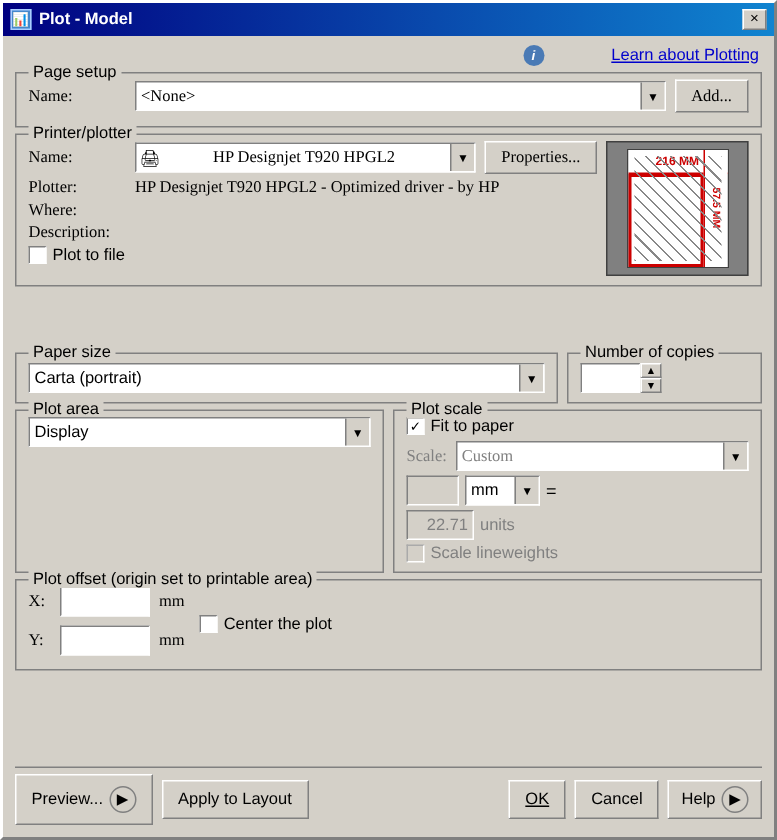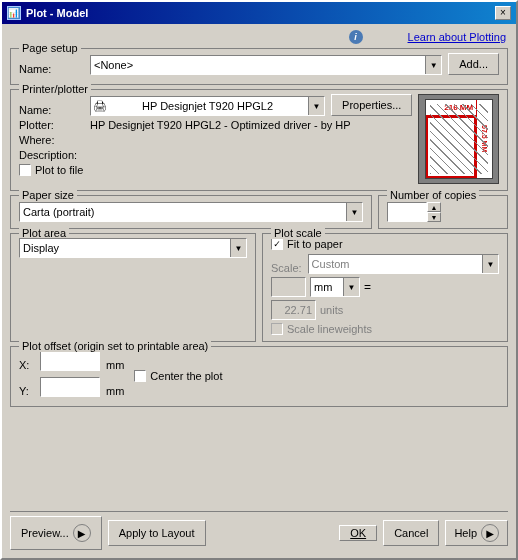--- a/index.html
+++ b/index.html
@@ -114,23 +114,24 @@
     .group-label {
       position: absolute;
       top: -7px;
       left: 8px;
       background: #d4d0c8;
       padding: 0 3px;
       font-size: 11px;
     }
     .field-row {
       display: flex;
-      align-items: flex-end;
+      align-items: center;
       margin-bottom: 3px;
       gap: 6px;
+      font-family: Liberation Serif, serif;
     }
     .field-label {
       min-width: 65px;
       font-size: 11px;
     }
     .text-input {
       height: 20px;
       border: 1px solid;
       border-color: #808080 #ffffff #ffffff #808080;
       background: white;
@@ -351,20 +352,21 @@
       border: 1px solid #808080;
       display: flex;
       align-items: center;
       justify-content: center;
       font-size: 10px;
     }
     .paper-size-row {
       display: flex;
       gap: 6px;
       align-items: flex-end;
+      margin-top: 40px;
     }
     .paper-size-group {
       flex: 1;
     }
     .copies-group {
       width: 130px;
     }
     .number-input {
       width: 45px;
       height: 20px;
@@ -592,21 +594,21 @@
       </div>
     </div>
 
     <div class="footer-row">
       <button class="preview-btn-special">
         <span>Preview...</span>
         <div class="arrow-circle">▶</div>
       </button>
       <button class="btn" style="height:26px;">Apply to Layout</button>
       <div class="footer-spacer"></div>
-      <button class="btn" style="height:16px;text-decoration:underline;">OK</button>
+      <button class="btn" style="height:26px;text-decoration:underline;">OK</button>
       <button class="btn" style="height:26px;">Cancel</button>
       <button class="help-btn-special">
         <span>Help</span>
         <div class="arrow-circle">▶</div>
       </button>
     </div>
 
   </div>
 </div>
 

